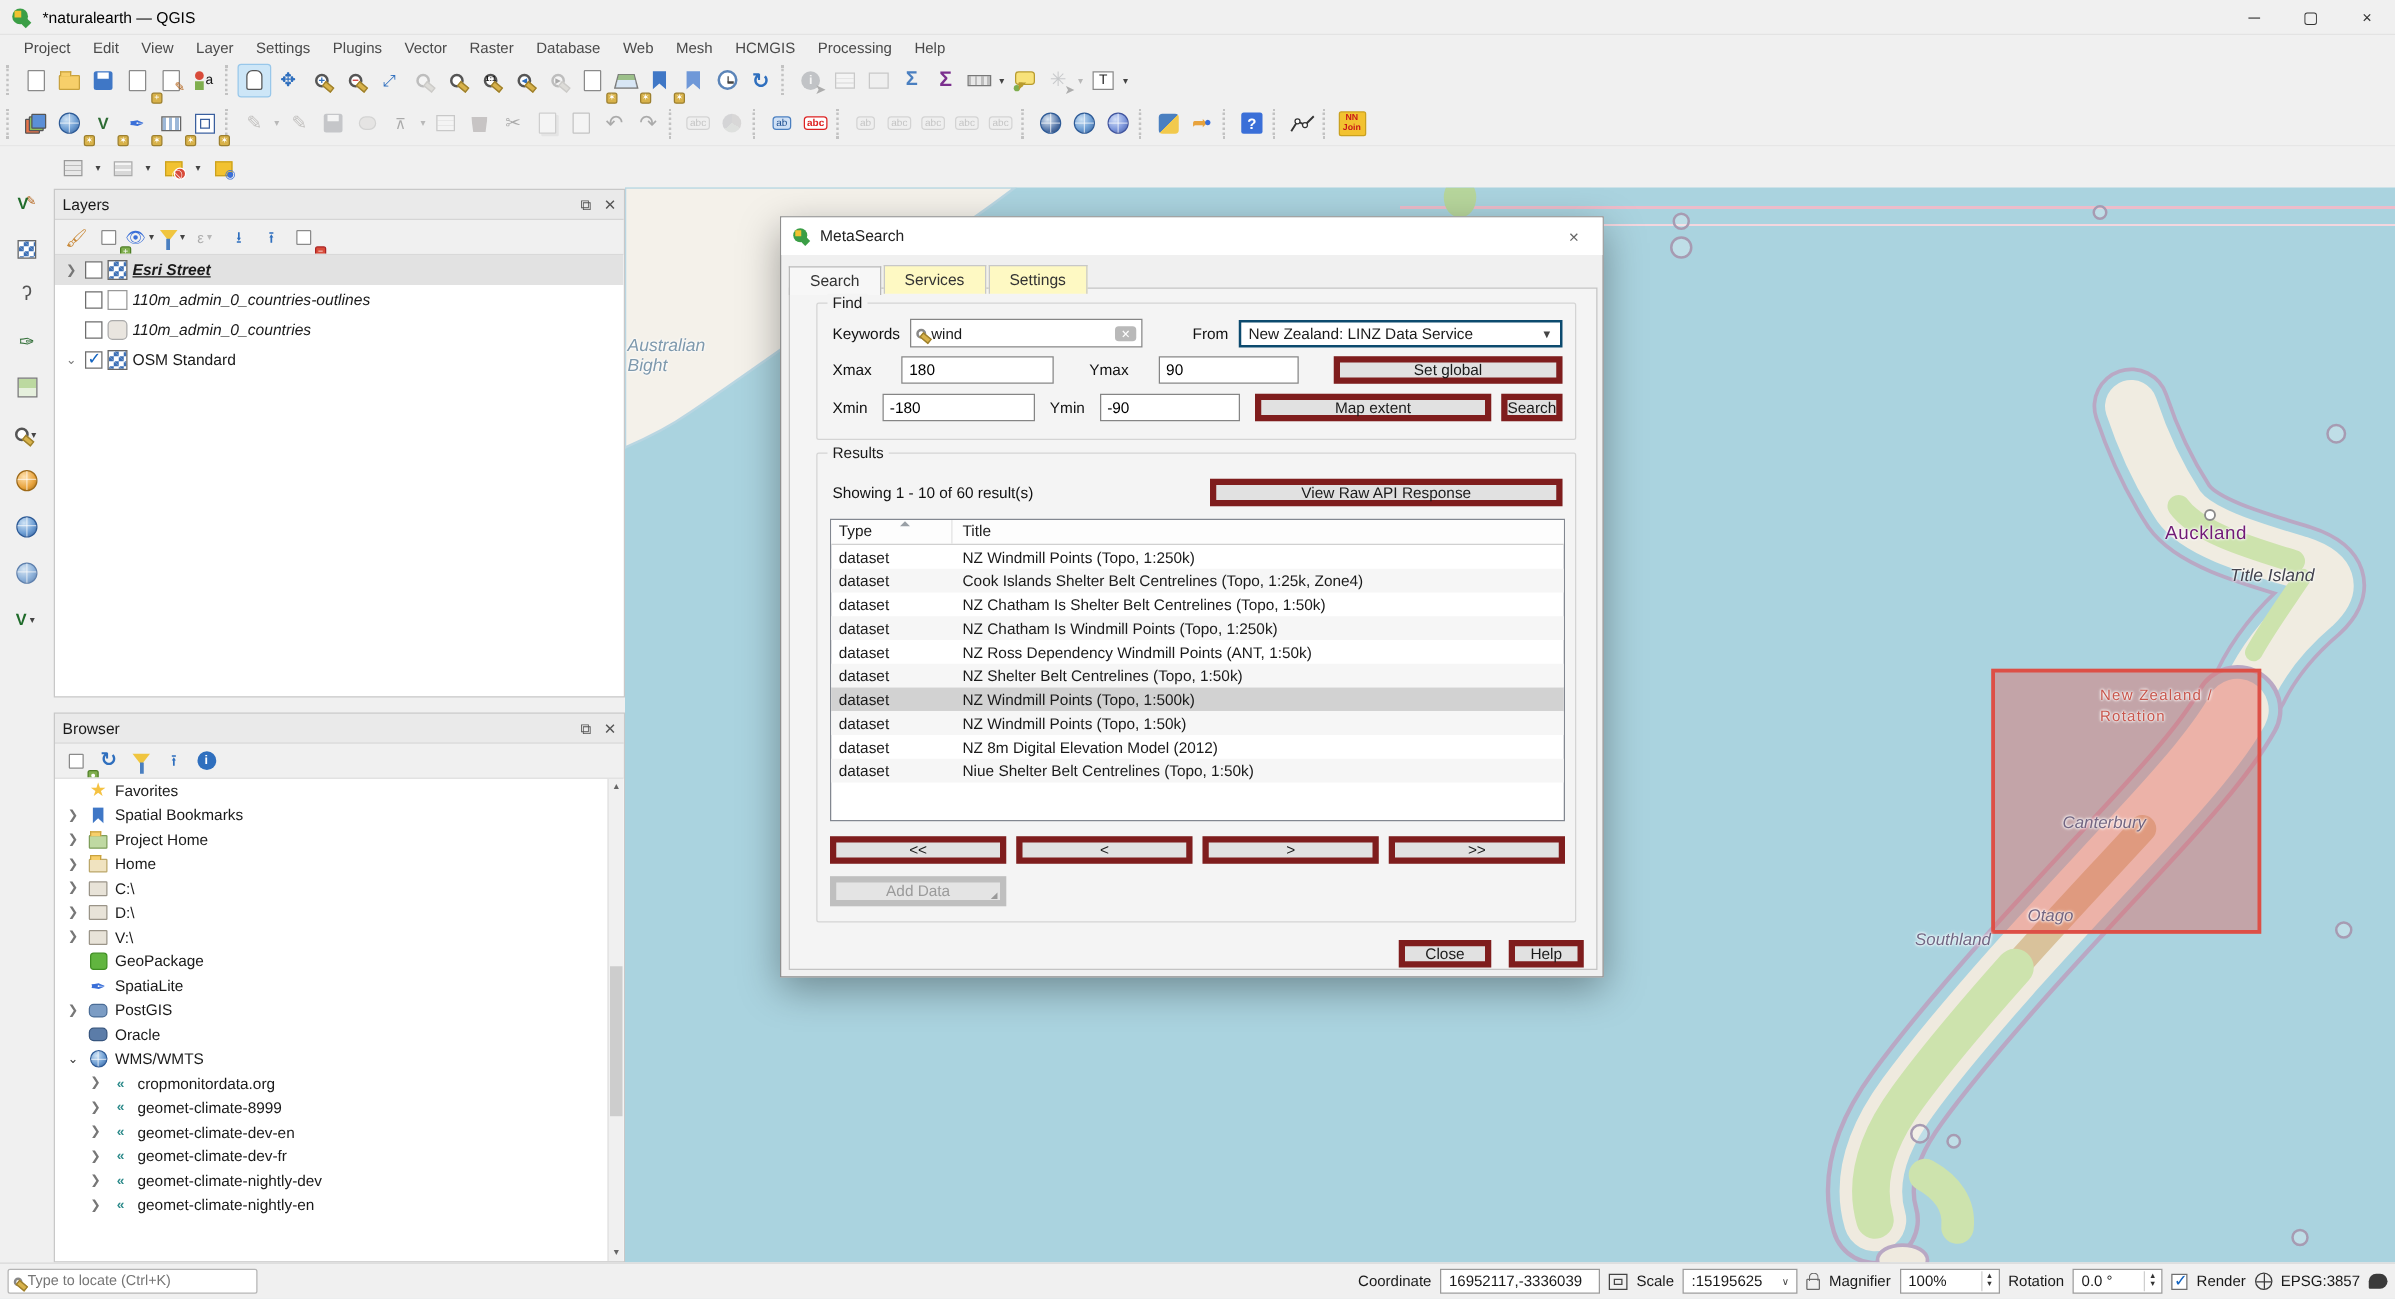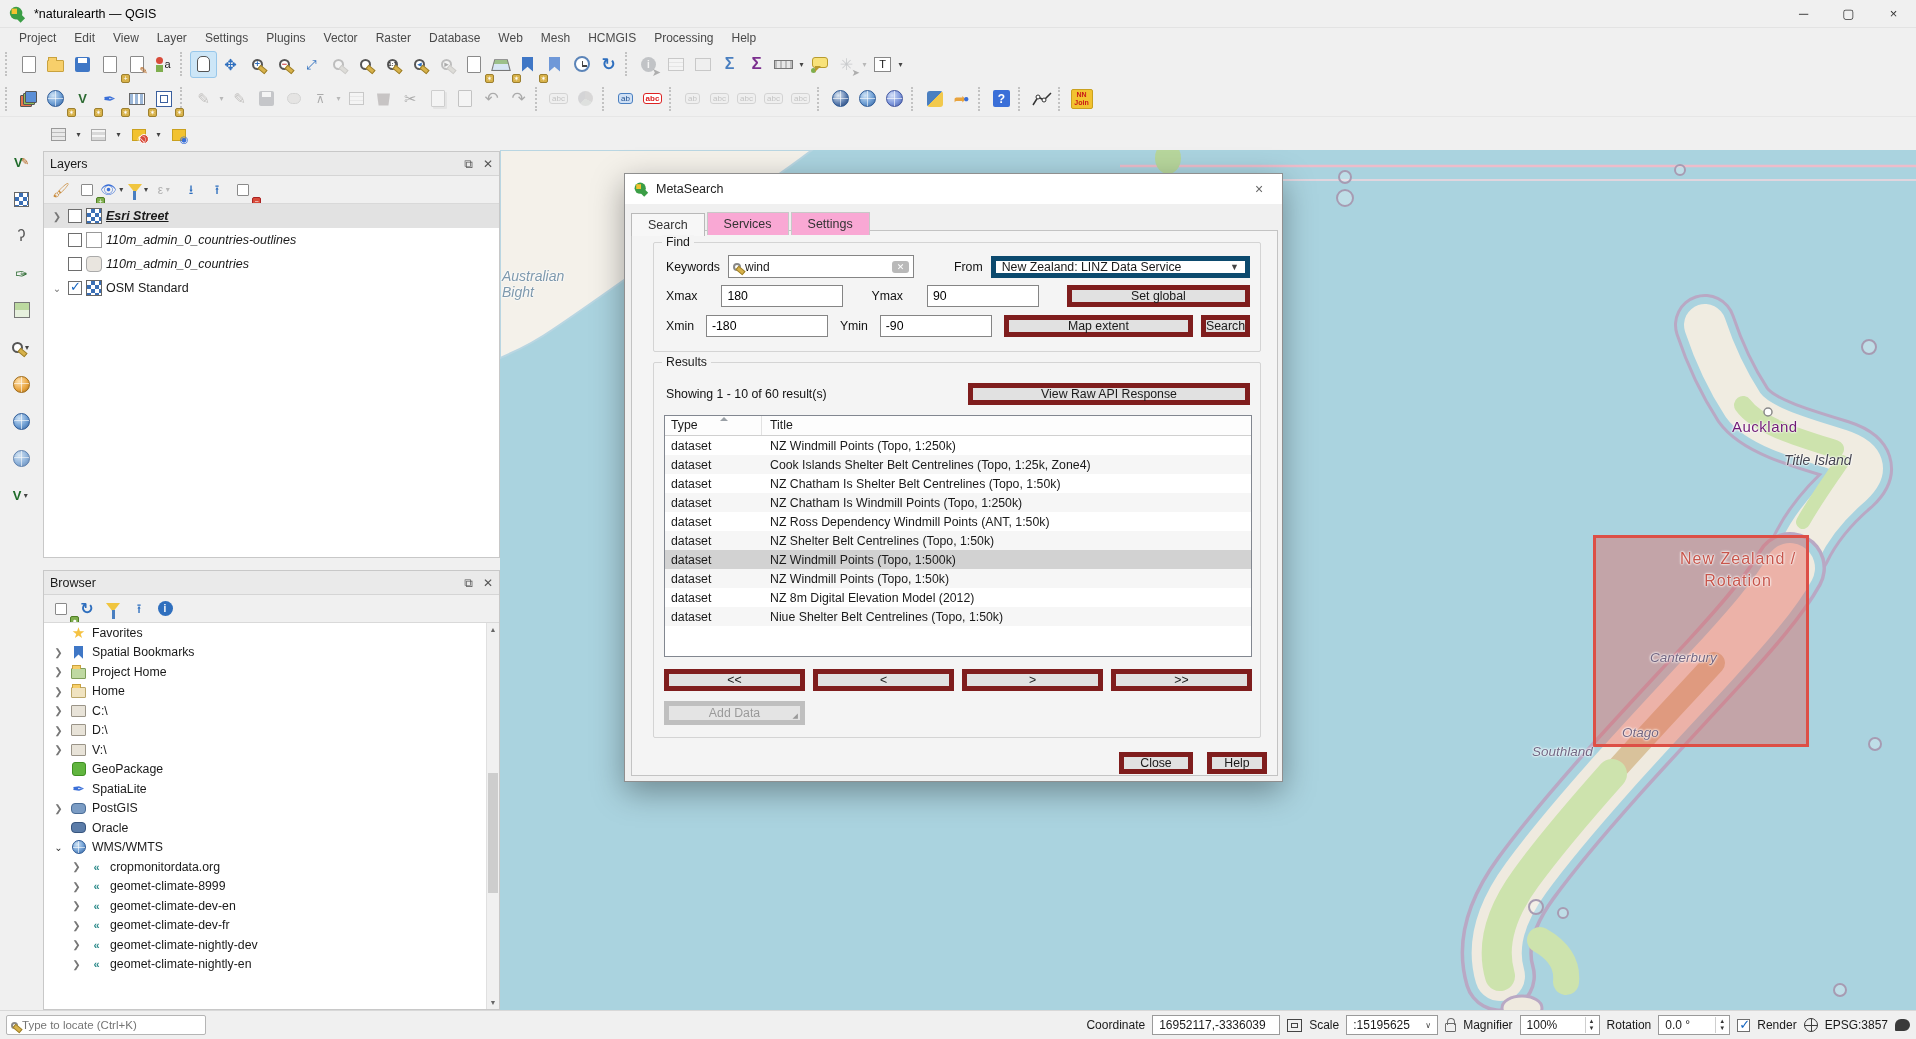--- a/index.html
+++ b/index.html
@@ -116,40 +116,40 @@
   .sb-thumb{position:absolute;left:1px;right:1px;top:150px;height:120px;background:#cdcdcd}
 
   
   .map-area{flex:1;position:relative;background:#f0f0f0}
   .map-canvas{position:absolute;left:0;top:32px;right:0;bottom:0;background:#aad3df;overflow:hidden}
   .map-canvas svg{position:absolute;left:0;top:0}
   .mlabel{position:absolute;white-space:nowrap;text-shadow:0 0 2px #fff,0 0 2px #fff,0 0 3px #fff}
   .lbl-sea{color:#7e99ad;font-style:italic;font-size:14px}
   .lbl-city{color:#701a75;font-size:15px;letter-spacing:.5px}
   .lbl-isl{color:#44444f;font-style:italic;font-size:14px}
-  .lbl-country{color:#c7564c;font-size:16px;letter-spacing:1px;text-align:center;line-height:1.4}
+  .lbl-country{color:#c7564c;font-size:12px;letter-spacing:1px;text-align:left;line-height:1.4}
   .lbl-region{color:#6f6380;font-style:italic;font-size:13.5px;opacity:.95}
   .extent{position:absolute;left:1093px;top:385px;width:216px;height:212px;background:rgba(232,95,85,.40);border:3px solid #dd4f46}
 
   
   .dialog{position:absolute;left:124px;top:55px;width:659px;height:609px;background:#f0f0f0;border:1px solid #8f8f8f;box-shadow:0 10px 30px rgba(0,0,0,.35)}
   .dlg-title{height:30px;background:#fff;display:flex;align-items:center;padding:0 8px;gap:7px;font-size:12.5px;color:#222}
   .dlg-close{margin-left:auto;color:#666;font-size:14px;width:30px;text-align:center}
   .tabbar{display:flex;padding:8px 0 0 6px;position:relative;z-index:2}
-  .tab{padding:4px 16px;font-size:12.5px;border:1px solid #c8c8c8;border-bottom:none;background:#f9a8d4;color:#333;margin-right:2px}
+  .tab{padding:4px 16px;font-size:12.5px;border:1px solid #c8c8c8;border-bottom:none;background:#fef9c3;color:#333;margin-right:2px}
   .tab.on{background:#f7f7f7;position:relative;top:1px;border-color:#b9b9b9}
   .tabframe{position:absolute;left:6px;top:56px;width:647px;height:546px;border:1px solid #c3c3c3;background:#f4f4f4}
   .gbox{position:absolute;border:1px solid #d4d4d4;border-radius:2px}
   .gbox>legend{position:absolute;top:-8px;left:8px;background:#f4f4f4;padding:0 4px;font-size:12.3px}
   .frow{position:absolute;display:flex;align-items:center}
   .flabel{font-size:12.3px;color:#111}
   .tinput{height:22px;border:1px solid #858585;background:#fff;font-size:12.3px;padding:0 5px;font-family:inherit}
   .kwwrap{position:relative;display:flex;align-items:center;height:23px;border:1px solid #858585;background:#fff;padding:0 4px;gap:4px}
   .kclear{margin-left:auto;width:17px;height:12px;background:#b9b9b9;border-radius:3px;color:#fff;font-size:9px;line-height:12px;text-align:center}
-  .combo{height:22px;border:5px solid #0c4a6e;background:#fff;display:flex;align-items:center;padding:0 6px;font-size:12.3px;position:relative}
+  .combo{height:22px;border:2px solid #0c4a6e;background:#fff;display:flex;align-items:center;padding:0 6px;font-size:12.3px;position:relative}
   .combo .chev{margin-left:auto;color:#444;font-size:9px}
   .btn{height:22px;background:#e1e1e1;border:5px solid #7f1d1d;font-size:12.3px;display:flex;align-items:center;justify-content:center}
   .btn.disabled{color:#9a9a9a;background:#e4e4e4;border-color:#bfbfbf;position:relative}
   .btn.disabled .corner{position:absolute;right:2px;bottom:0;font-size:7px;color:#9a9a9a}
   .rtable{position:absolute;background:#fff;border:1px solid #828790;font-size:12.3px}
   .thead{height:20px;display:flex;border-bottom:1px solid #d0d0d0;background:#fdfdfd;position:relative}
   .thead .c1{position:relative}
   .sortcaret{position:absolute;left:55px;top:1px;width:0;height:0;border-left:4px solid transparent;border-right:4px solid transparent;border-bottom:4px solid #9aa0a6}
   .c1{width:97px;padding:2px 6px;border-right:1px solid #e2e2e2;flex:none}
   .c2{flex:1;padding:2px 8px;overflow:hidden;white-space:nowrap}

